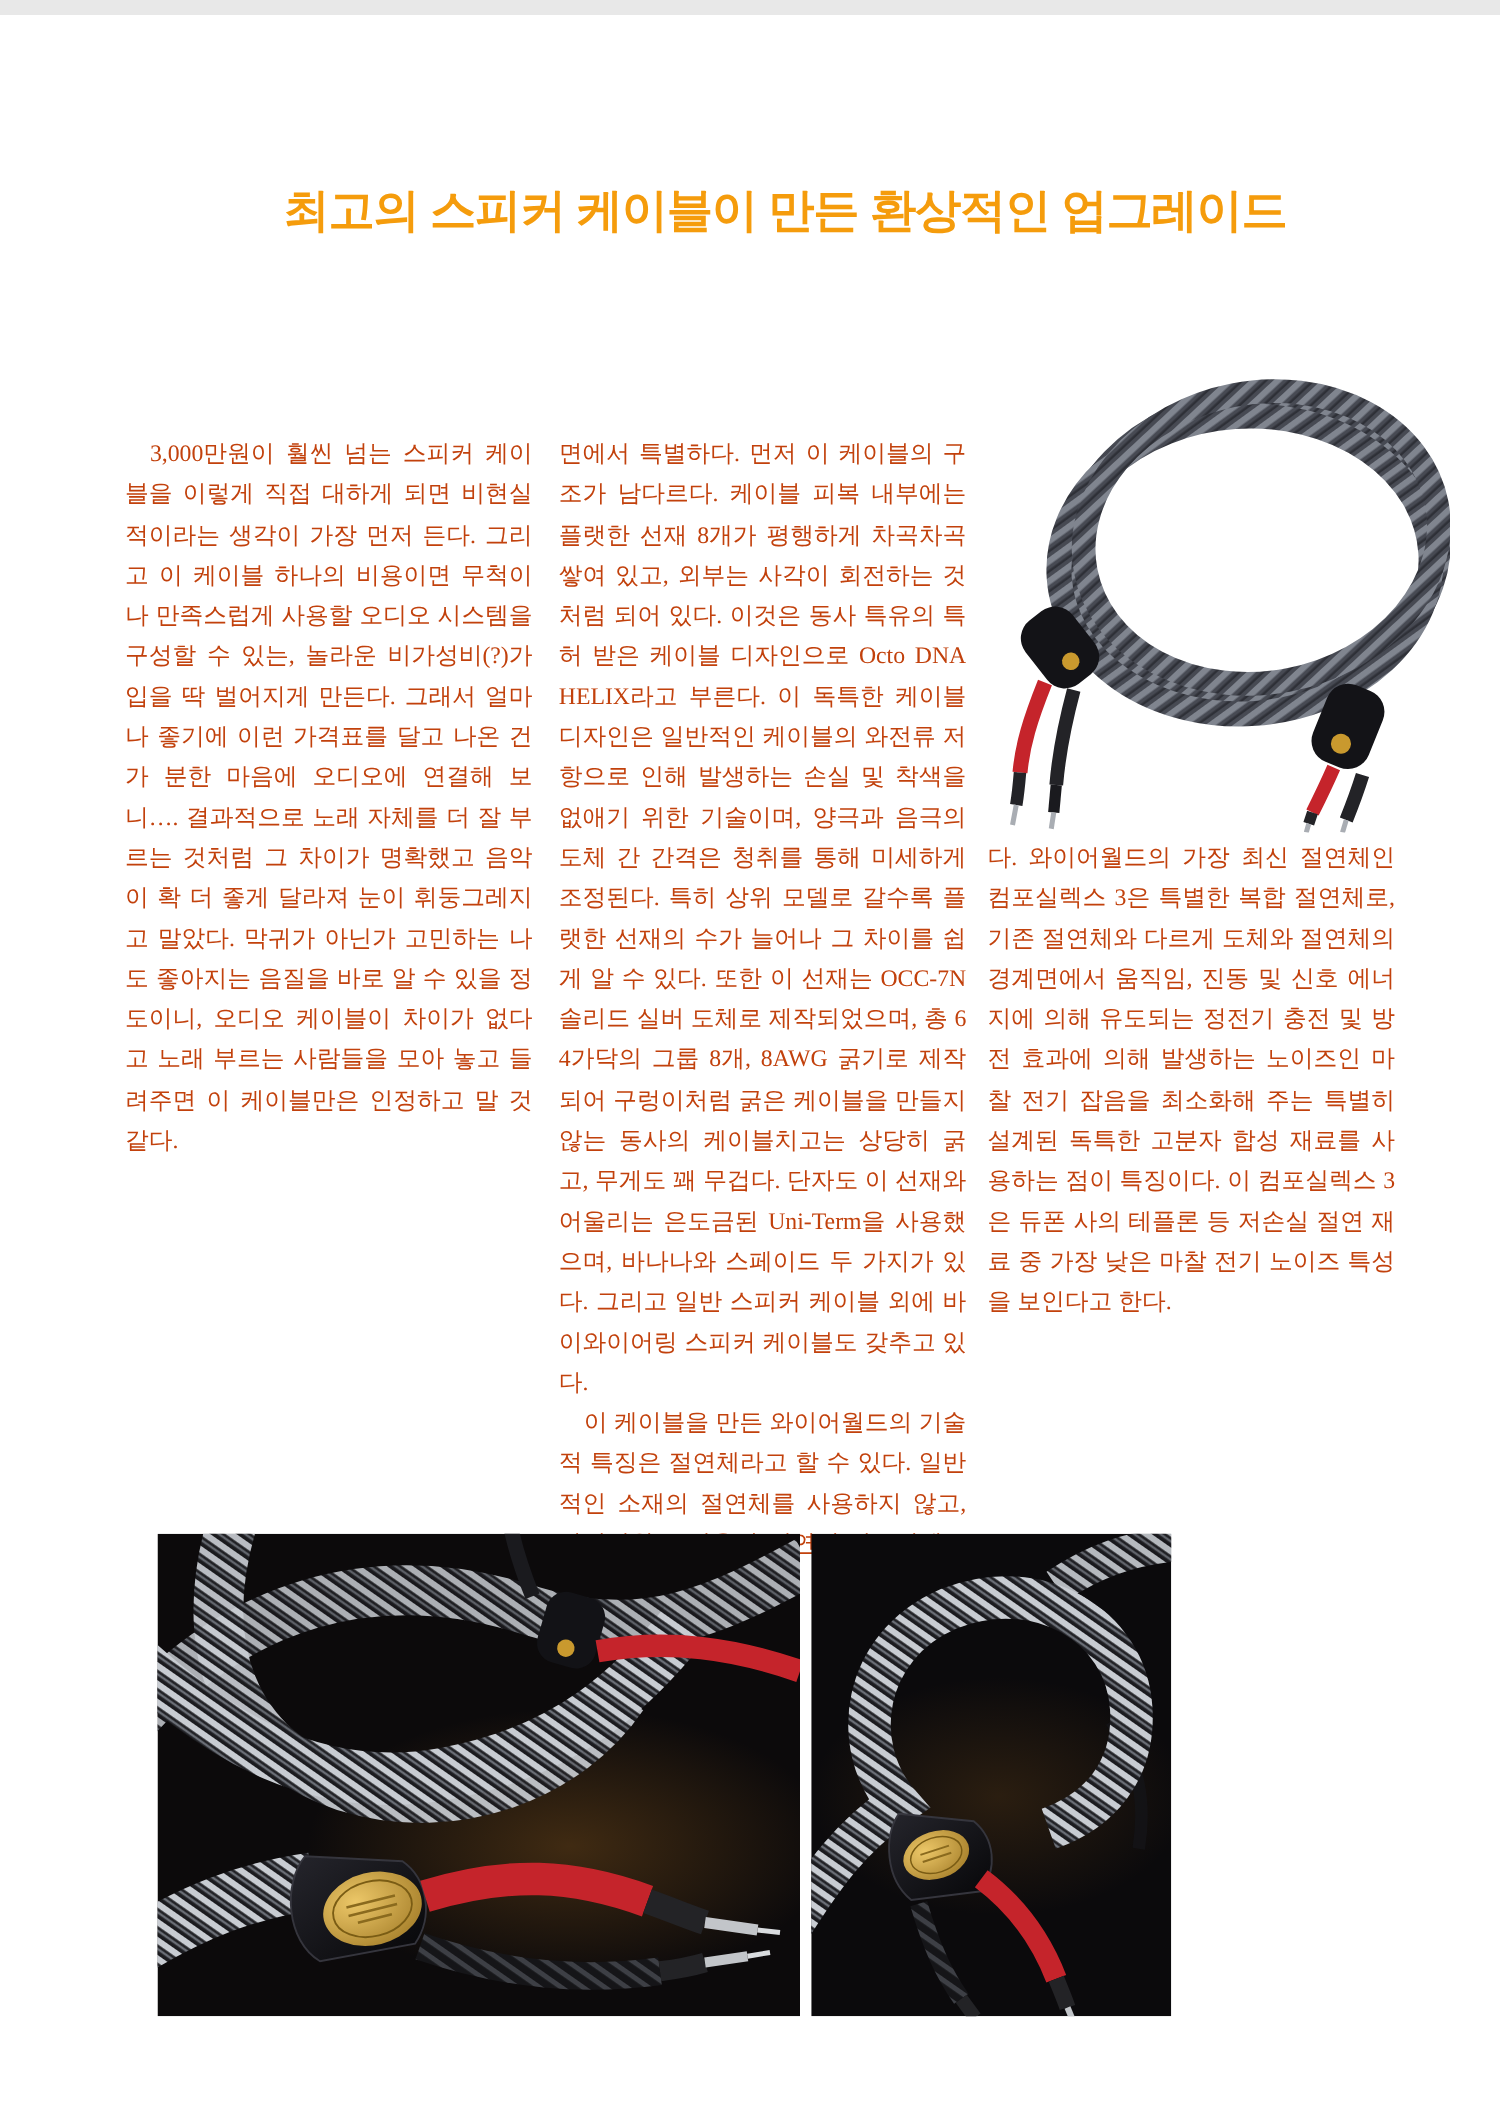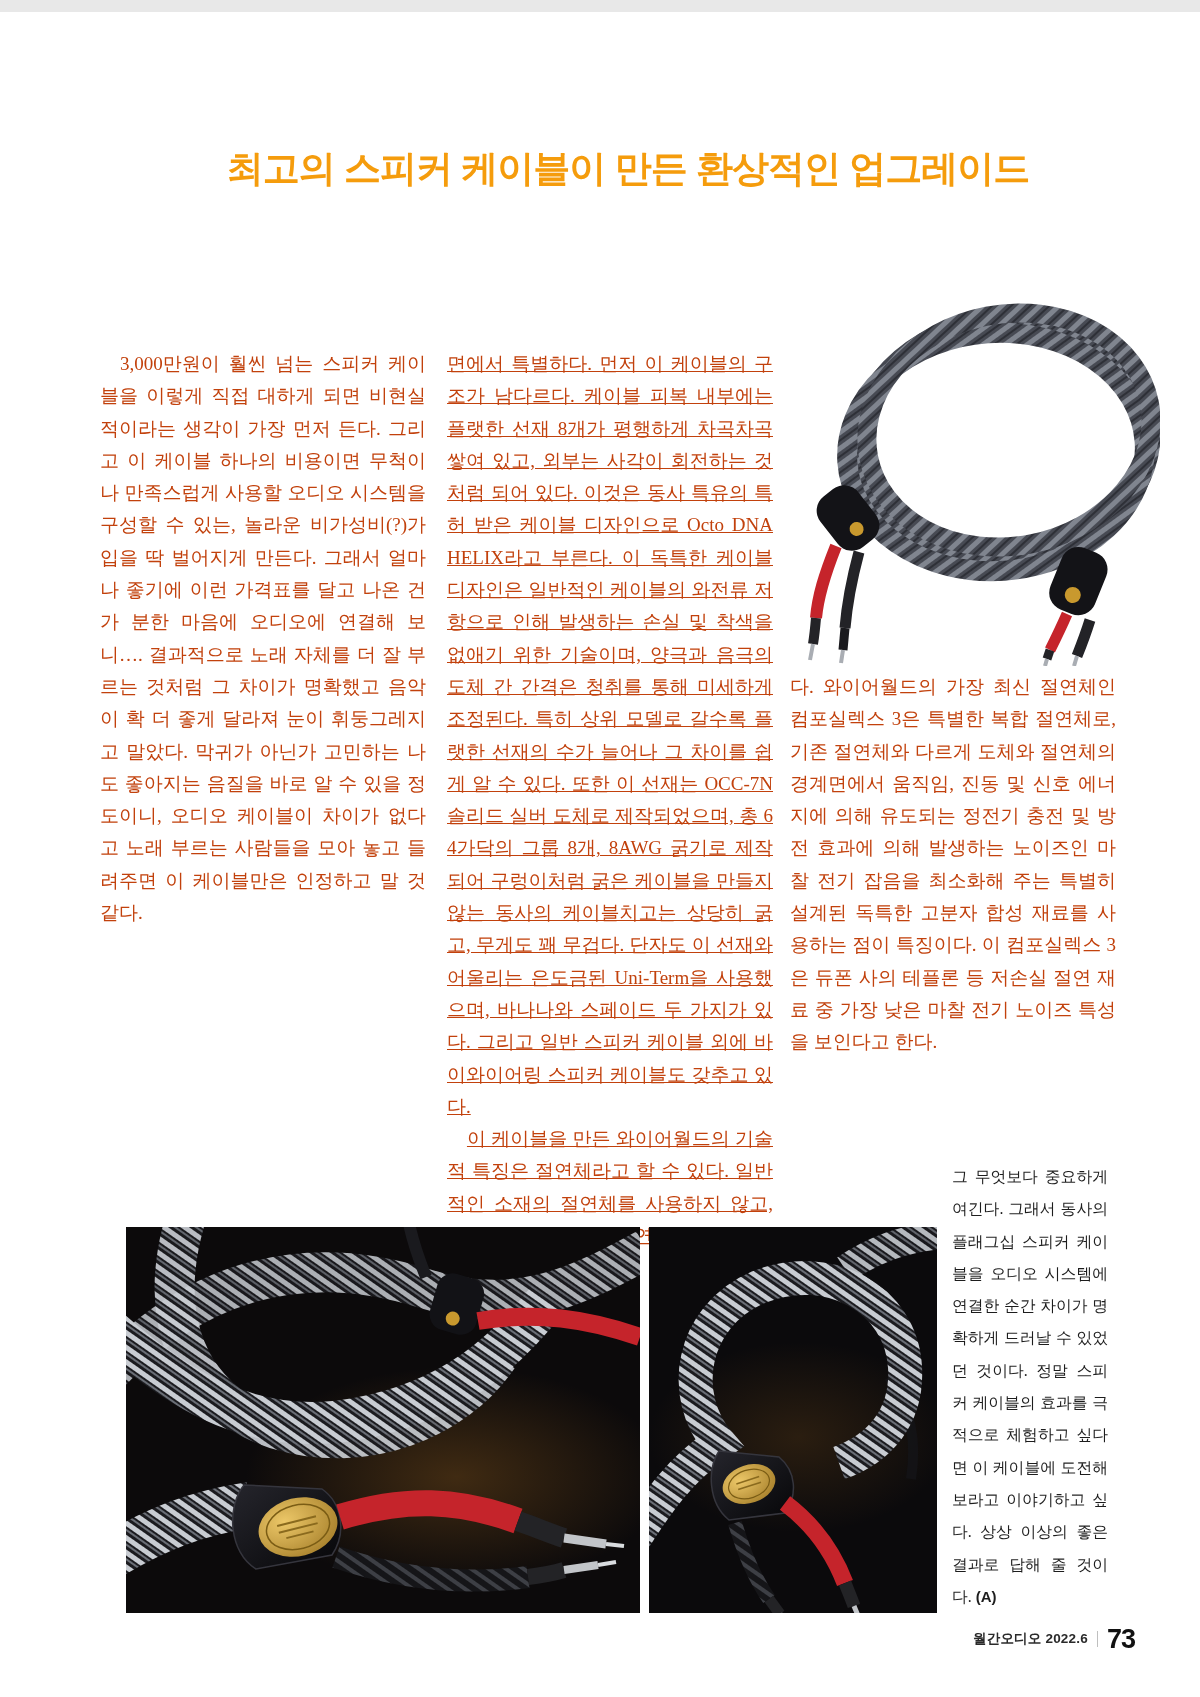--- a/index.html
+++ b/index.html
@@ -16,21 +16,21 @@
     color:#F59C0C;
   }
   .col{
     position:absolute;top:336px;width:326px;
     font-size:19px;line-height:32.3px;text-align:justify;
     word-break:break-all;color:#c2410c;
   }
   .col p{margin:0;}
   .indent{text-indent:1.05em;}
   .col1{left:100px;}
-  .col2{left:447px;text-decoration:underline;}
+  .col2{left:447px;}
   .col3{left:790px;padding-top:323px;}
   figure{margin:0;padding:0;position:absolute;}
   .fig-product{left:766px;top:270px;width:394px;height:384px;}
   .fig-left{left:126px;top:1215px;width:514px;height:386px;}
   .fig-mid{left:649px;top:1215px;width:288px;height:386px;}
   .fig-left svg,.fig-mid svg,.fig-product svg{display:block;width:100%;height:100%;}
   .narrow{
     position:absolute;left:952px;top:1149px;width:156px;
     font-size:15.8px;line-height:32.3px;text-align:justify;
     word-break:break-all;color:#1d1d1d;
@@ -175,24 +175,15 @@
       </g>
       <path d="M136 276 C168 300 186 330 196 356" stroke="#c5242b" stroke-width="17" fill="none"></path>
       <path d="M196 356 C200 366 203 373 205 379" stroke="#232326" stroke-width="13" fill="none"></path>
       <path d="M205 379 L210 391" stroke="#c2c5c9" stroke-width="5" fill="none"></path>
       <path d="M86 296 C96 330 106 352 120 372" stroke="url(#brD)" stroke-width="14" fill="none"></path>
       <path d="M120 372 L131 387" stroke="#232326" stroke-width="11" fill="none"></path>
       <path d="M131 387 L136 394" stroke="#c2c5c9" stroke-width="5" fill="none"></path>
     </svg>
   </figure>
 
-  <aside class="narrow">
-    <p><span>그 무엇보다 중요하게 여긴다. 그래서 동사의 플래그십 스피커 케이블을 오디오 시스템에 연결한 순간 차이가 명확하게 드러날 수 있었던 것이다. 정말 스피커 케이블의 효과를 극적으로 체험하고 싶다면 이 케이블에 도전해 보라고 이야기하고 싶다. 상상 이상의 좋은 결과로 답해 줄 것이다.</span>
-      <strong class="endmark">(A)</strong></p>
-  </aside>
 
-  <div class="footer">
-    <span class="mag">월간오디오 2022.6</span>
-    <span class="div"></span>
-    <span class="pnum">73</span>
-  </div>
 
 </div>
 
 </body></html>

